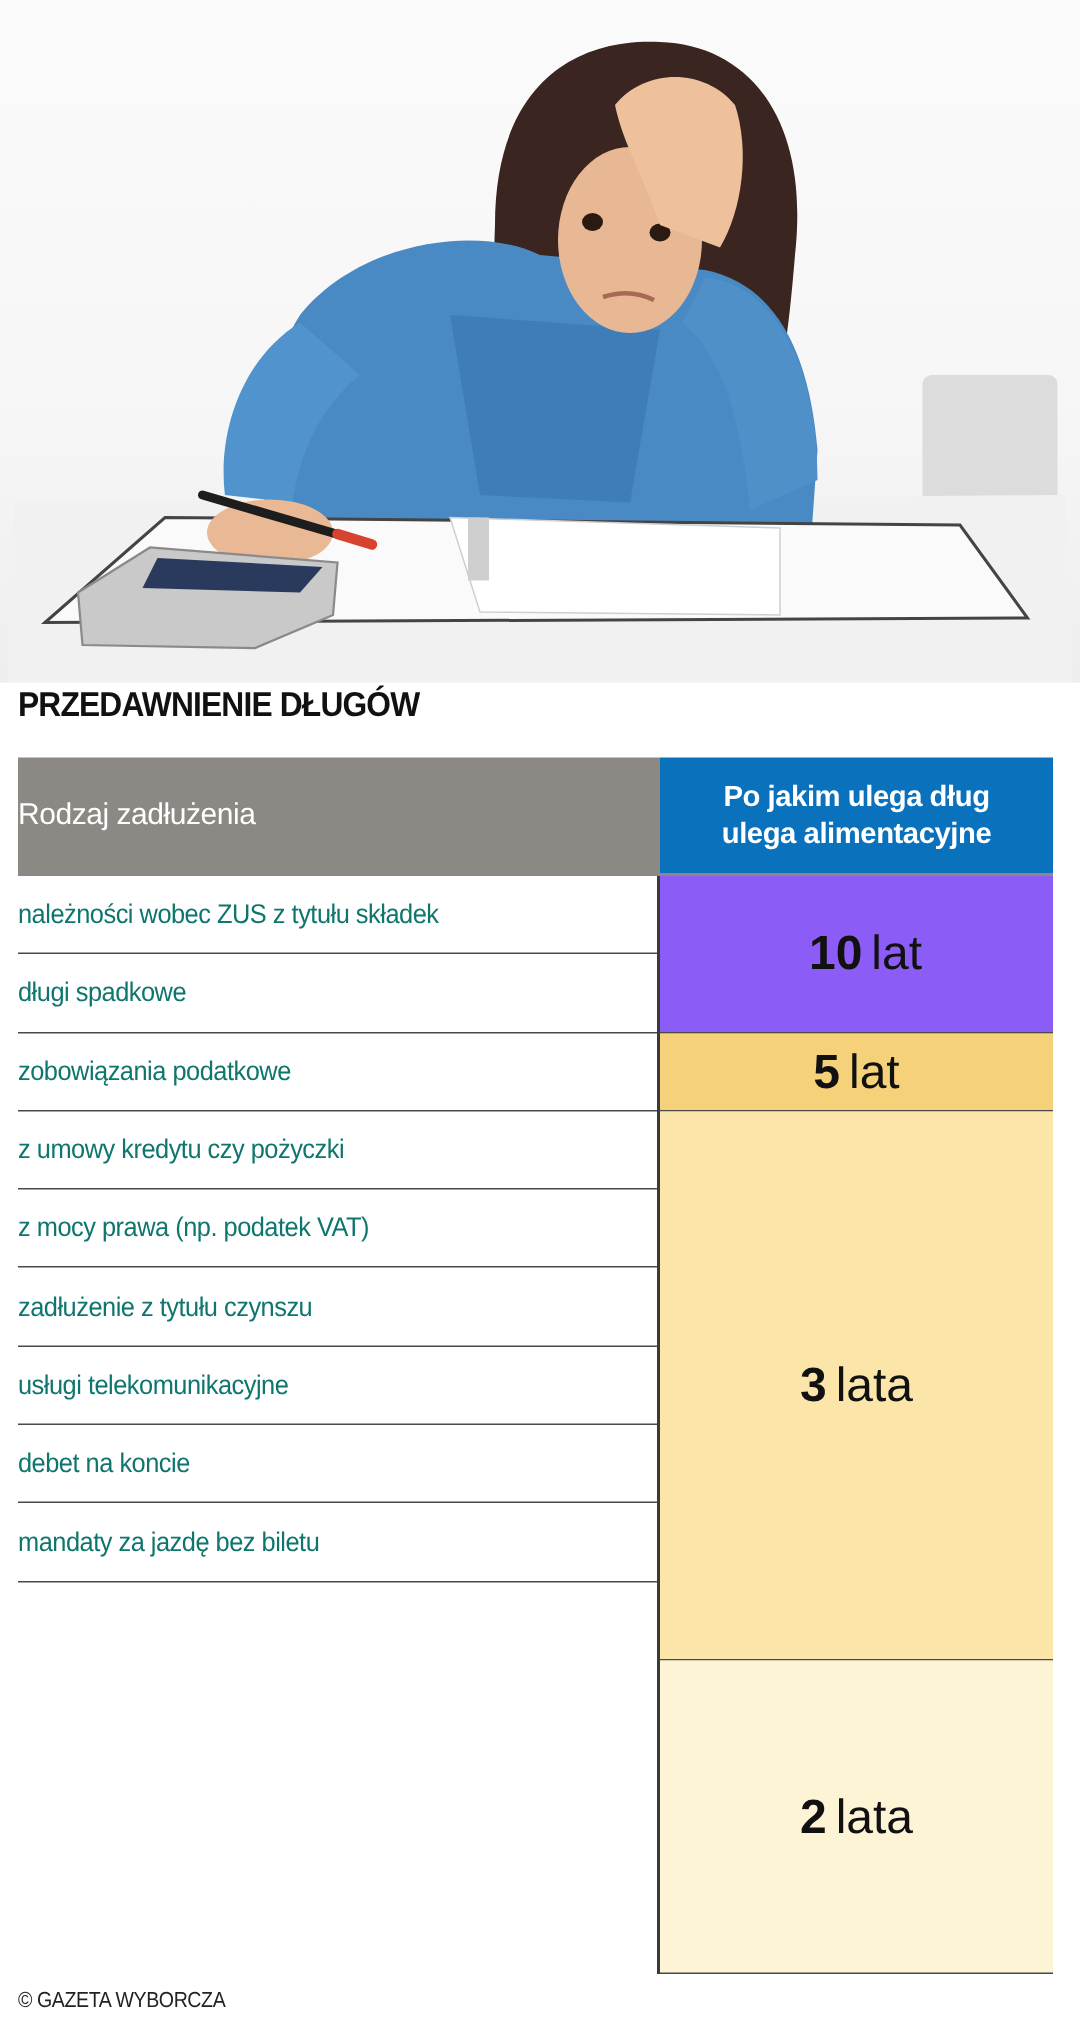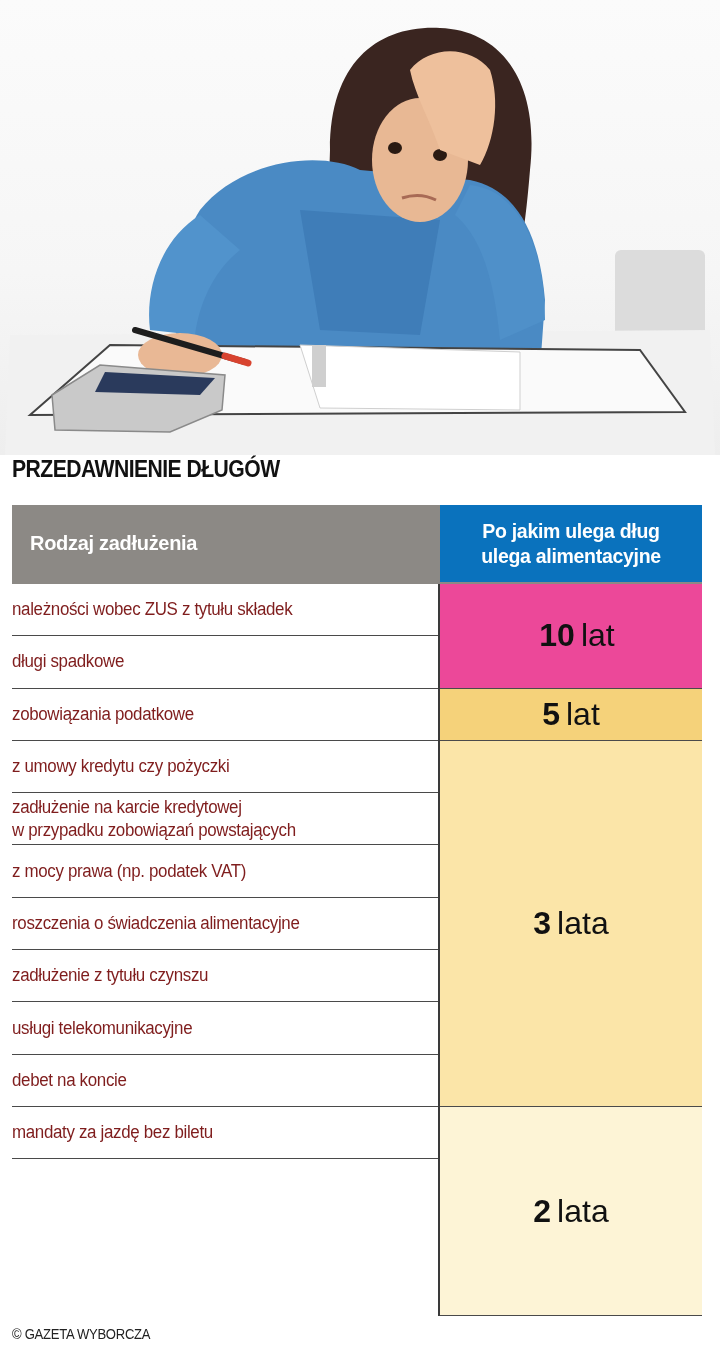--- a/index.html
+++ b/index.html
@@ -12,33 +12,33 @@
     .photo svg { position: absolute; left: 0; top: 0; }
 
     
     .title { position: absolute; left: 12px; top: 456px; font-size: 23px; font-weight: 700;
              letter-spacing: -0.6px; transform: scaleX(0.92); transform-origin: left center;
              color: #111; }
 
     
     .table { position: absolute; left: 12px; top: 505px; width: 690px; }
     .thead { display: flex; height: 77px; }
-    .th-left { width: 428px; background: #8c8985; color: #ffffff; font-weight: 700;
-               font-size: 20px; display: flex; align-items: center; padding-left: 18px;
+    .th-left { width: 428px; background: #8c8985; color: #ffffff; font-weight: 400;
+               font-size: 20px; display: flex; align-items: center; 
                box-sizing: border-box; letter-spacing: -0.3px; }
     .th-right { width: 262px; background: #0a72bd; color: #ffffff; font-weight: 700;
                 font-size: 19.5px; line-height: 25px; display: flex; align-items: center;
                 justify-content: center; text-align: center; letter-spacing: -0.3px; }
 
     .tbody { display: flex; border-top: 2px solid #8c8985; }
     .col-left { width: 428px; border-right: 2px solid #3a3a3a; box-sizing: border-box; }
     .col-right { width: 262px; }
     .row { height: 52.3px; box-sizing: border-box; border-bottom: 1.5px solid #4a4a4a;
            display: flex; align-items: center; font-size: 18px; letter-spacing: -0.35px;
-           line-height: 23px; color: #7f1d1d; }
+           line-height: 23px; color: #0f766e; }
     .row .txt { display: block; transform: scaleX(0.94); transform-origin: left center; white-space: nowrap; }
     .group { box-sizing: border-box; border-bottom: 1.5px solid #4a4a4a; display: flex;
              align-items: center; justify-content: center; font-size: 32px; color: #111; }
     .group .num { font-weight: 700; margin-right: 6px; }
     .group .unit { font-weight: 400; }
 
     .footer { position: absolute; left: 12px; top: 1326px; font-size: 14.5px; color: #222;
               letter-spacing: -0.3px; transform: scaleX(0.9); transform-origin: left center; }
   </style>
 </head>
@@ -102,47 +102,38 @@
       <div class="row">
           <span class="txt">długi spadkowe</span>
         </div>
       <div class="row">
           <span class="txt">zobowiązania podatkowe</span>
         </div>
       <div class="row">
           <span class="txt">z umowy kredytu czy pożyczki</span>
         </div>
       <div class="row">
-        <span class="txt">
-          <span style="display:block">zadłużenie na karcie kredytowej</span>
-          <span style="display:block">w przypadku zobowiązań powstających</span>
-        </span>
-      </div>
-      <div class="row">
           <span class="txt">z mocy prawa (np. podatek VAT)</span>
-        </div>
-      <div class="row">
-          <span class="txt">roszczenia o świadczenia alimentacyjne</span>
         </div>
       <div class="row">
           <span class="txt">zadłużenie z tytułu czynszu</span>
         </div>
       <div class="row">
           <span class="txt">usługi telekomunikacyjne</span>
         </div>
       <div class="row">
           <span class="txt">debet na koncie</span>
         </div>
       <div class="row">
           <span class="txt">mandaty za jazdę bez biletu</span>
         </div>
     </div>
 
     <div class="col-right">
-      <div class="group" style="height:104.6px;background:#ec4899;padding-left:12px;">
+      <div class="group" style="height:104.6px;background:#8b5cf6;padding-left:12px;">
         <span class="num">10</span>
         <span class="unit">lat</span>
       </div>
       <div class="group" style="height:52.3px;background:#f5d27a;">
         <span class="num">5</span>
         <span class="unit">lat</span>
       </div>
       <div class="group" style="height:366.1px;background:#fbe5a8;">
         <span class="num">3</span>
         <span class="unit">lata</span>

